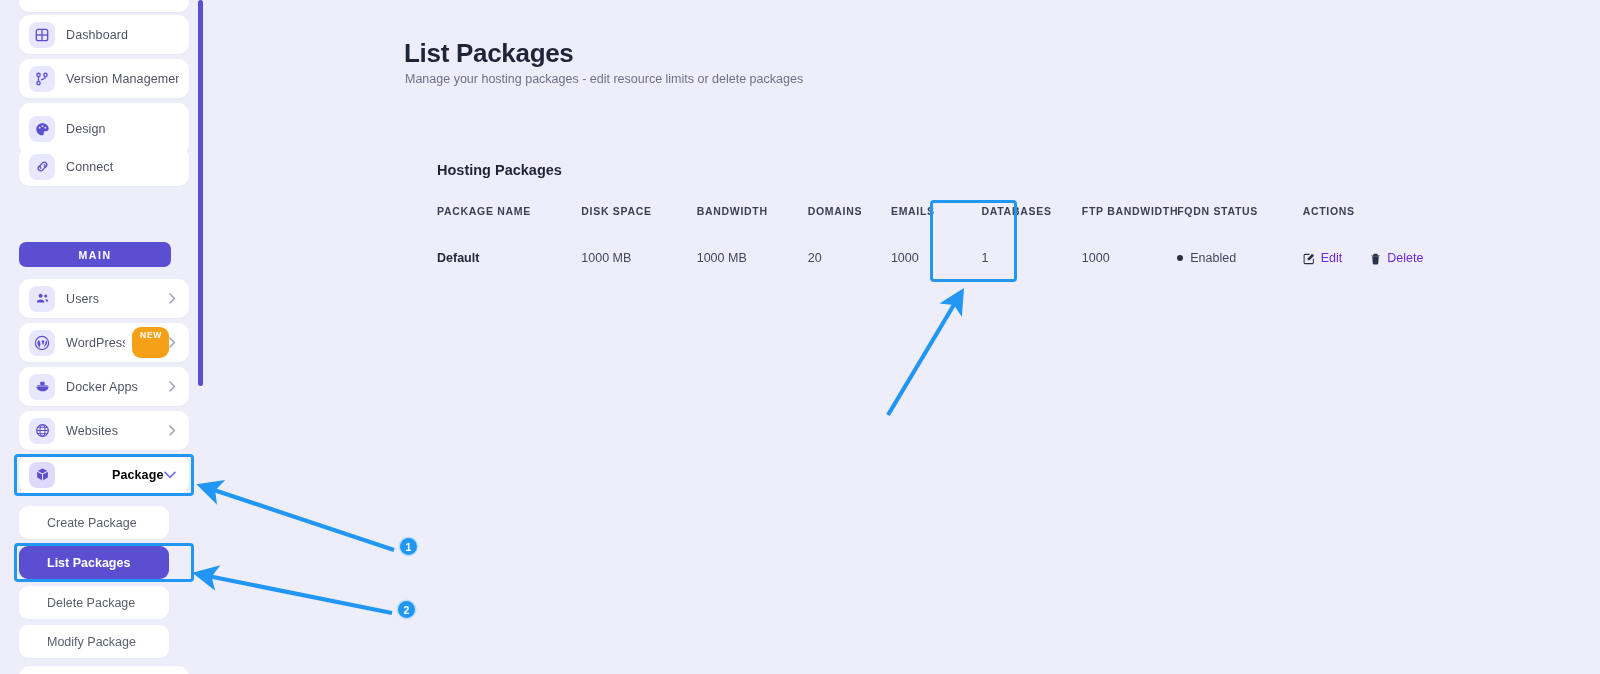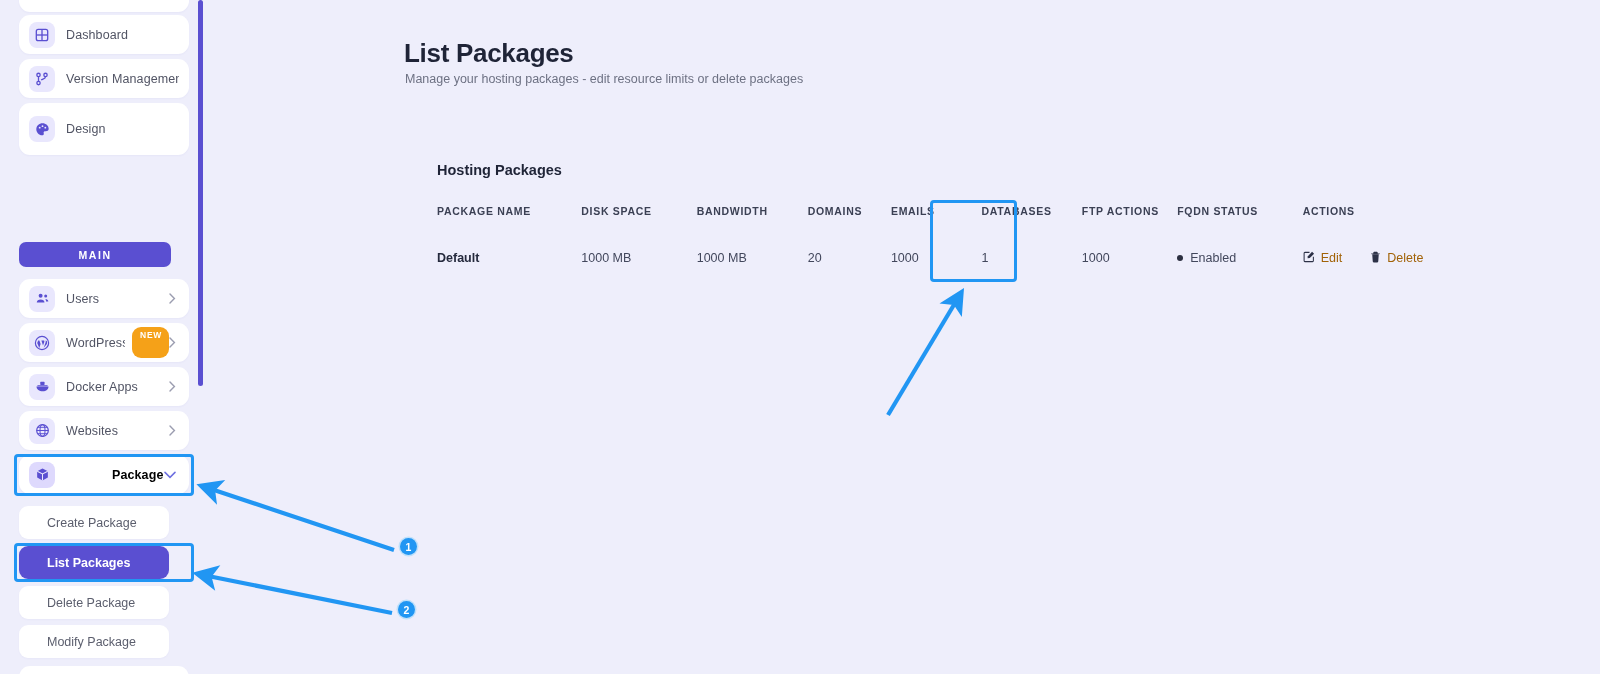--- a/index.html
+++ b/index.html
@@ -122,21 +122,21 @@
   td {
     font-size: 12.5px; color: #42475c; padding: 0; white-space: nowrap;
   }
   td.pkg { font-weight: bold; color: #252a3d; }
   .status-cell { display: flex; align-items: center; gap: 7px; }
   .dot {
     width: 6px; height: 6px; border-radius: 50%;
     background: #2b2f40; display: inline-block;
   }
   .actions { display: flex; align-items: center; gap: 28px; }
-  .act { display: flex; align-items: flex-start; gap: 6px; color: #a16207; cursor: pointer; }
+  .act { display: flex; align-items: flex-end; gap: 6px; color: #6d28d9; cursor: pointer; }
   .act svg { display: block; }
 
   
   #anno { position: absolute; left: 0; top: 0; width: 1600px; height: 674px; pointer-events: none; }
   .badge {
     position: absolute;
     width: 17px; height: 17px; border-radius: 50%;
     background: #2196f3; color: #fff;
     font-size: 10.5px; font-weight: bold;
     display: flex; align-items: center; justify-content: center;
@@ -180,20 +180,29 @@
         <svg width="15" height="15" viewBox="0 0 16 16">
             <path d="M8 1.4c3.6 0 6.6 2.6 6.6 5.9 0 2-1.6 2.6-2.9 2.6h-1c-.9 0-1.5.7-1.5 1.5 0 .4.2.7.2 1.1 0 1-.8 1.7-1.9 1.7-3.3 0-6.1-3-6.1-6.5C1.4 4.2 4.4 1.4 8 1.4z" fill="#5a4fd1"></path>
             <circle cx="5" cy="6" r="1" fill="#e9e7fd"></circle>
             <circle cx="8" cy="4.4" r="1" fill="#e9e7fd"></circle>
             <circle cx="11" cy="6" r="1" fill="#e9e7fd"></circle>
           </svg>
       </span>
       <span class="nav-label">Design</span>
     </div>
 
+    <div class="nav-card" style="top:147px;height:39px;">
+      <span class="nav-ico">
+        <svg width="15" height="15" viewBox="0 0 16 16">
+            <path d="M6.2 9.8a2.7 2.7 0 0 1 0-3.8l2-2a2.7 2.7 0 0 1 3.8 3.8l-1 1" fill="none" stroke="#5a4fd1" stroke-width="1.4" stroke-linecap="round"></path>
+            <path d="M9.8 6.2a2.7 2.7 0 0 1 0 3.8l-2 2a2.7 2.7 0 0 1-3.8-3.8l1-1" fill="none" stroke="#5a4fd1" stroke-width="1.4" stroke-linecap="round"></path>
+          </svg>
+      </span>
+      <span class="nav-label">Connect</span>
+    </div>
 
 
     <div id="main-pill">
       <span>MAIN</span>
     </div>
 
     <div class="nav-card" style="top:279px;height:39px;">
       <span class="nav-ico">
         <svg width="15" height="15" viewBox="0 0 16 16">
             <circle cx="6" cy="5" r="2.1" fill="#5a4fd1"></circle>
@@ -313,21 +322,21 @@
             <col style="width:130px">
         </colgroup>
         <thead>
           <tr>
             <th>PACKAGE NAME</th>
             <th>DISK SPACE</th>
             <th>BANDWIDTH</th>
             <th>DOMAINS</th>
             <th>EMAILS</th>
             <th style="padding-left:14px">DATABASES</th>
-            <th>FTP ACTIONS</th>
+            <th>FTP BANDWIDTH</th>
             <th>FQDN STATUS</th>
             <th>ACTIONS</th>
           </tr>
         </thead>
         <tbody>
           <tr>
             <td class="pkg">Default</td>
             <td>1000 MB</td>
             <td>1000 MB</td>
             <td>20</td>

